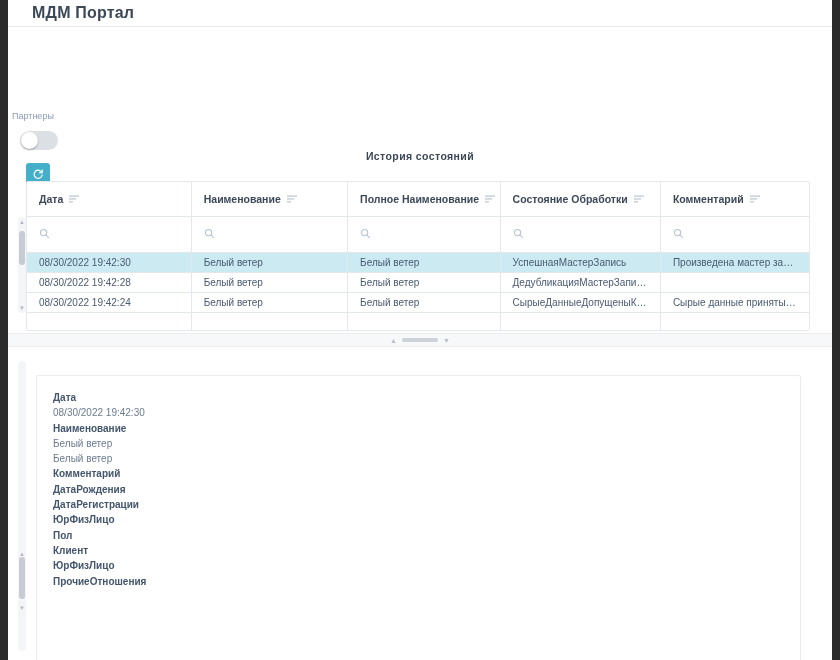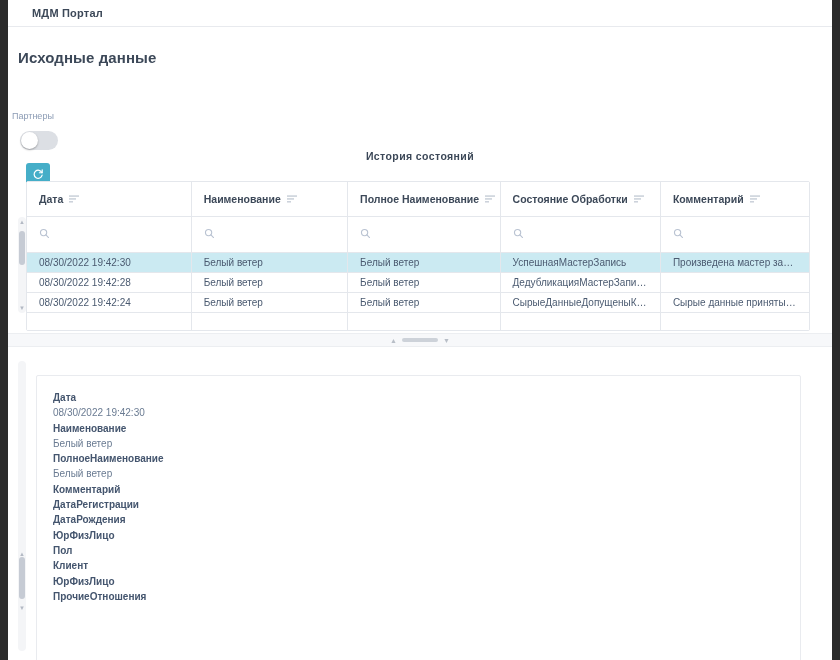--- a/index.html
+++ b/index.html
@@ -14,21 +14,21 @@
   
   .appbar {
     height: 27px;
     background: #ffffff;
     border-bottom: 1px solid #e8eaee;
     display: flex;
     align-items: center;
     padding-left: 32px;
   }
   .appbar-title {
-    font-size: 11px;
+    font-size: 16px;
     font-weight: bold;
     color: #3c4858;
     letter-spacing: .2px;
   }
 
   
   .page {
     position: relative;
     height: 633px;
     background: #ffffff;
@@ -226,21 +226,20 @@
 </style>
 </head>
 <body>
 
 <div class="appbar">
   <div class="appbar-title">МДМ Портал</div>
 </div>
 
 <div class="page">
 
-  <div class="page-heading">Исходные данные</div>
 
   <div class="toggle-label">Партнеры</div>
   <div class="toggle">
     <div class="knob"></div>
   </div>
 
   <div class="grid-section">
 
     <div class="grid-title">История состояний</div>
 
@@ -428,31 +427,30 @@
     <div class="detail-card">
       <div class="field">
         <div class="field-label">Дата</div>
         <div class="field-value">08/30/2022 19:42:30</div>
       </div>
       <div class="field">
         <div class="field-label">Наименование</div>
         <div class="field-value">Белый ветер</div>
       </div>
       <div class="field">
-        <div class="field-label">ПолноеНаименование</div>
         <div class="field-value">Белый ветер</div>
       </div>
       <div class="field">
         <div class="field-label">Комментарий</div>
       </div>
       <div class="field">
+        <div class="field-label">ДатаРождения</div>
+      </div>
+      <div class="field">
         <div class="field-label">ДатаРегистрации</div>
-      </div>
-      <div class="field">
-        <div class="field-label">ДатаРождения</div>
       </div>
       <div class="field">
         <div class="field-label">ЮрФизЛицо</div>
       </div>
       <div class="field">
         <div class="field-label">Пол</div>
       </div>
       <div class="field">
         <div class="field-label">Клиент</div>
       </div>

